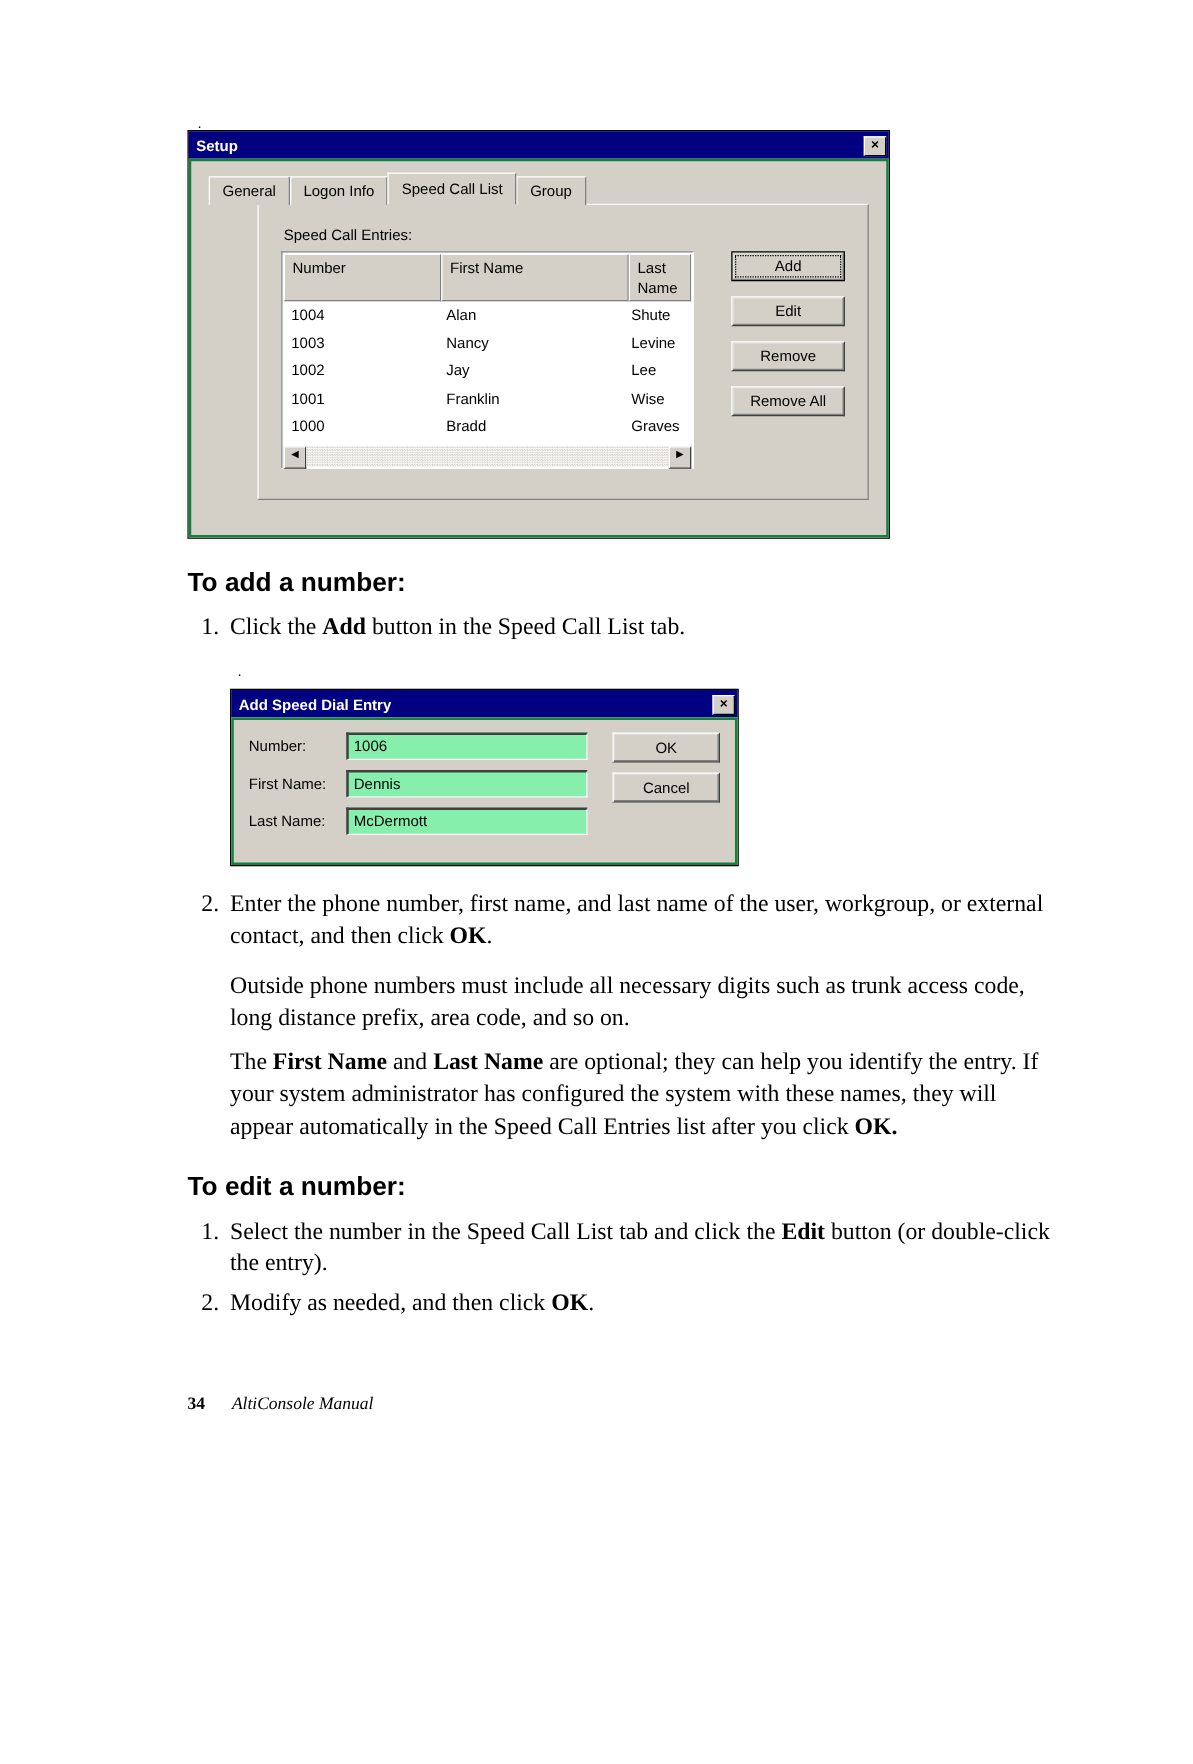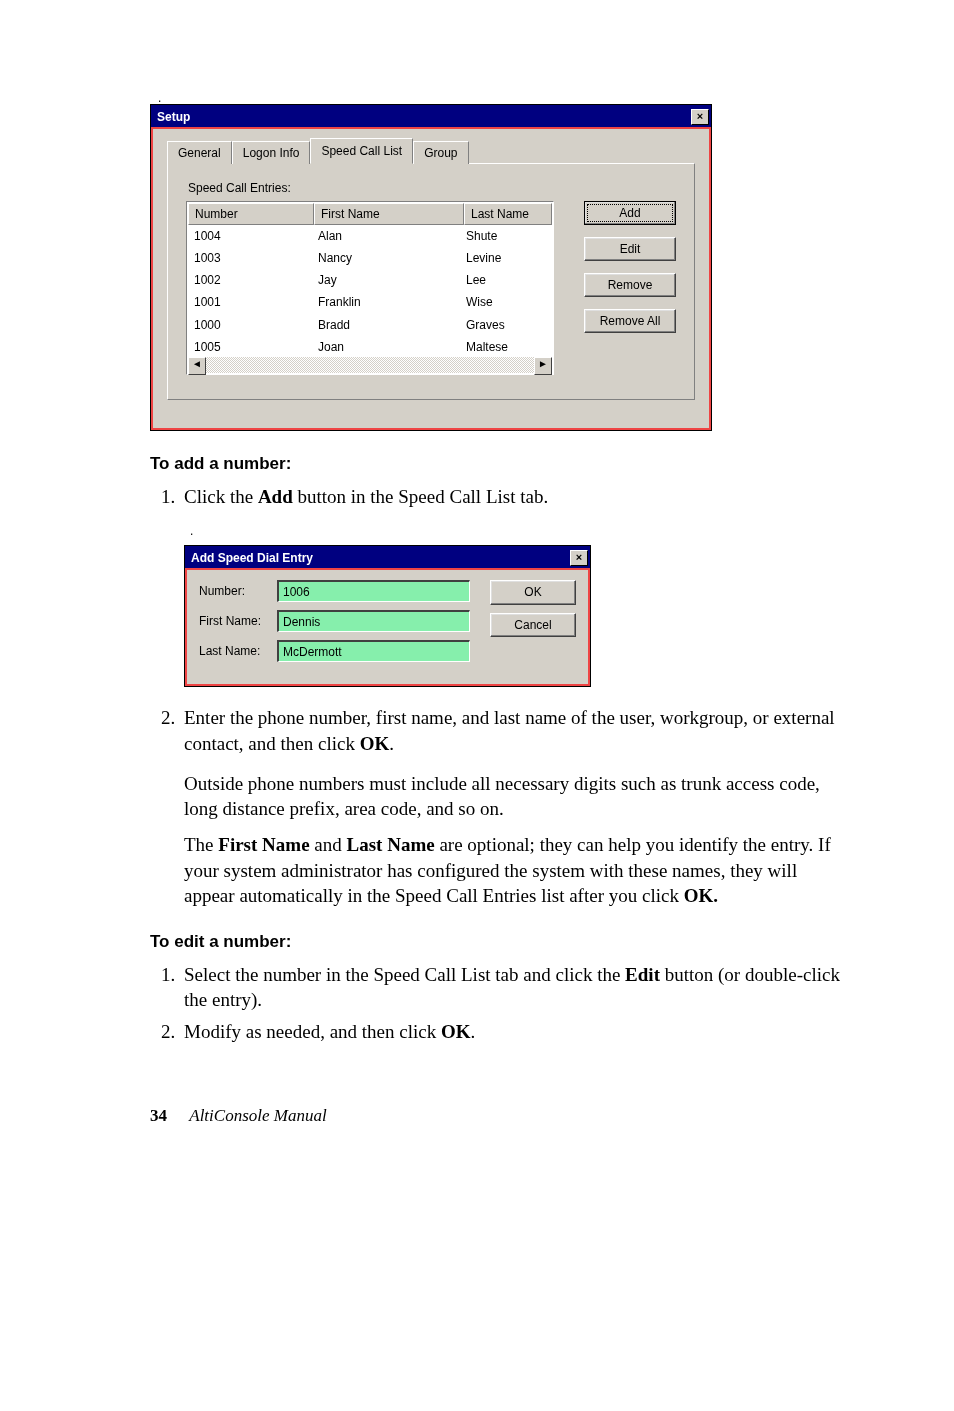--- a/index.html
+++ b/index.html
@@ -53,21 +53,21 @@
     line-height: 12px;
     font-family: Arial, sans-serif;
     font-size: 11px;
     font-weight: bold;
     cursor: pointer;
   }
 
   .dialog-body {
     padding: 10px 14px 28px 14px;
     background: #d4d0c8;
-    border: 2px solid #ef4444;
+    border: 2px solid #15803d;
   }
 
   
   .tabstrip {
     display: flex;
     align-items: flex-end;
     position: relative;
     z-index: 2;
   }
   .tab {
@@ -94,20 +94,21 @@
 
   .tabpanel {
     border-top: 1px solid #fff;
     border-left: 1px solid #fff;
     border-right: 1px solid #808080;
     border-bottom: 1px solid #808080;
     padding: 16px 18px 24px 18px;
     position: relative;
     top: 0;
     background: #d4d0c8;
+    margin-left: 39px;
   }
 
   .panel-label {
     font-size: 12px;
     margin-bottom: 4px;
     margin-left: 2px;
   }
 
   .list-area {
     display: flex;
@@ -206,21 +207,21 @@
   .winbtn.focus {
     outline: 1px dotted #000;
     outline-offset: -4px;
     border: 1px solid #000;
   }
 
   
   h2 {
     font-family: Arial, Helvetica, sans-serif;
     font-weight: bold;
-    font-size: 17px;
+    font-size: 21px;
     margin: 22px 0 6px 0;
   }
   ol.doc {
     margin: 8px 0 14px 2px;
     padding-left: 28px;
   }
   ol.doc li {
     padding-left: 4px;
     margin-bottom: 6px;
   }
@@ -267,21 +268,21 @@
   }
   .btncol2 {
     display: flex;
     flex-direction: column;
     gap: 8px;
     width: 86px;
   }
 
   .footer {
     margin-top: 60px;
-    font-size: 17px;
+    font-size: 14px;
   }
   .footer .pn { font-weight: bold; margin-right: 18px; }
   .footer .mn { font-style: italic; }
 </style>
 </head>
 <body>
 
 <div class="dot-before">.</div>
 <div class="dialog" style="width:560px;">
   <div class="titlebar">

